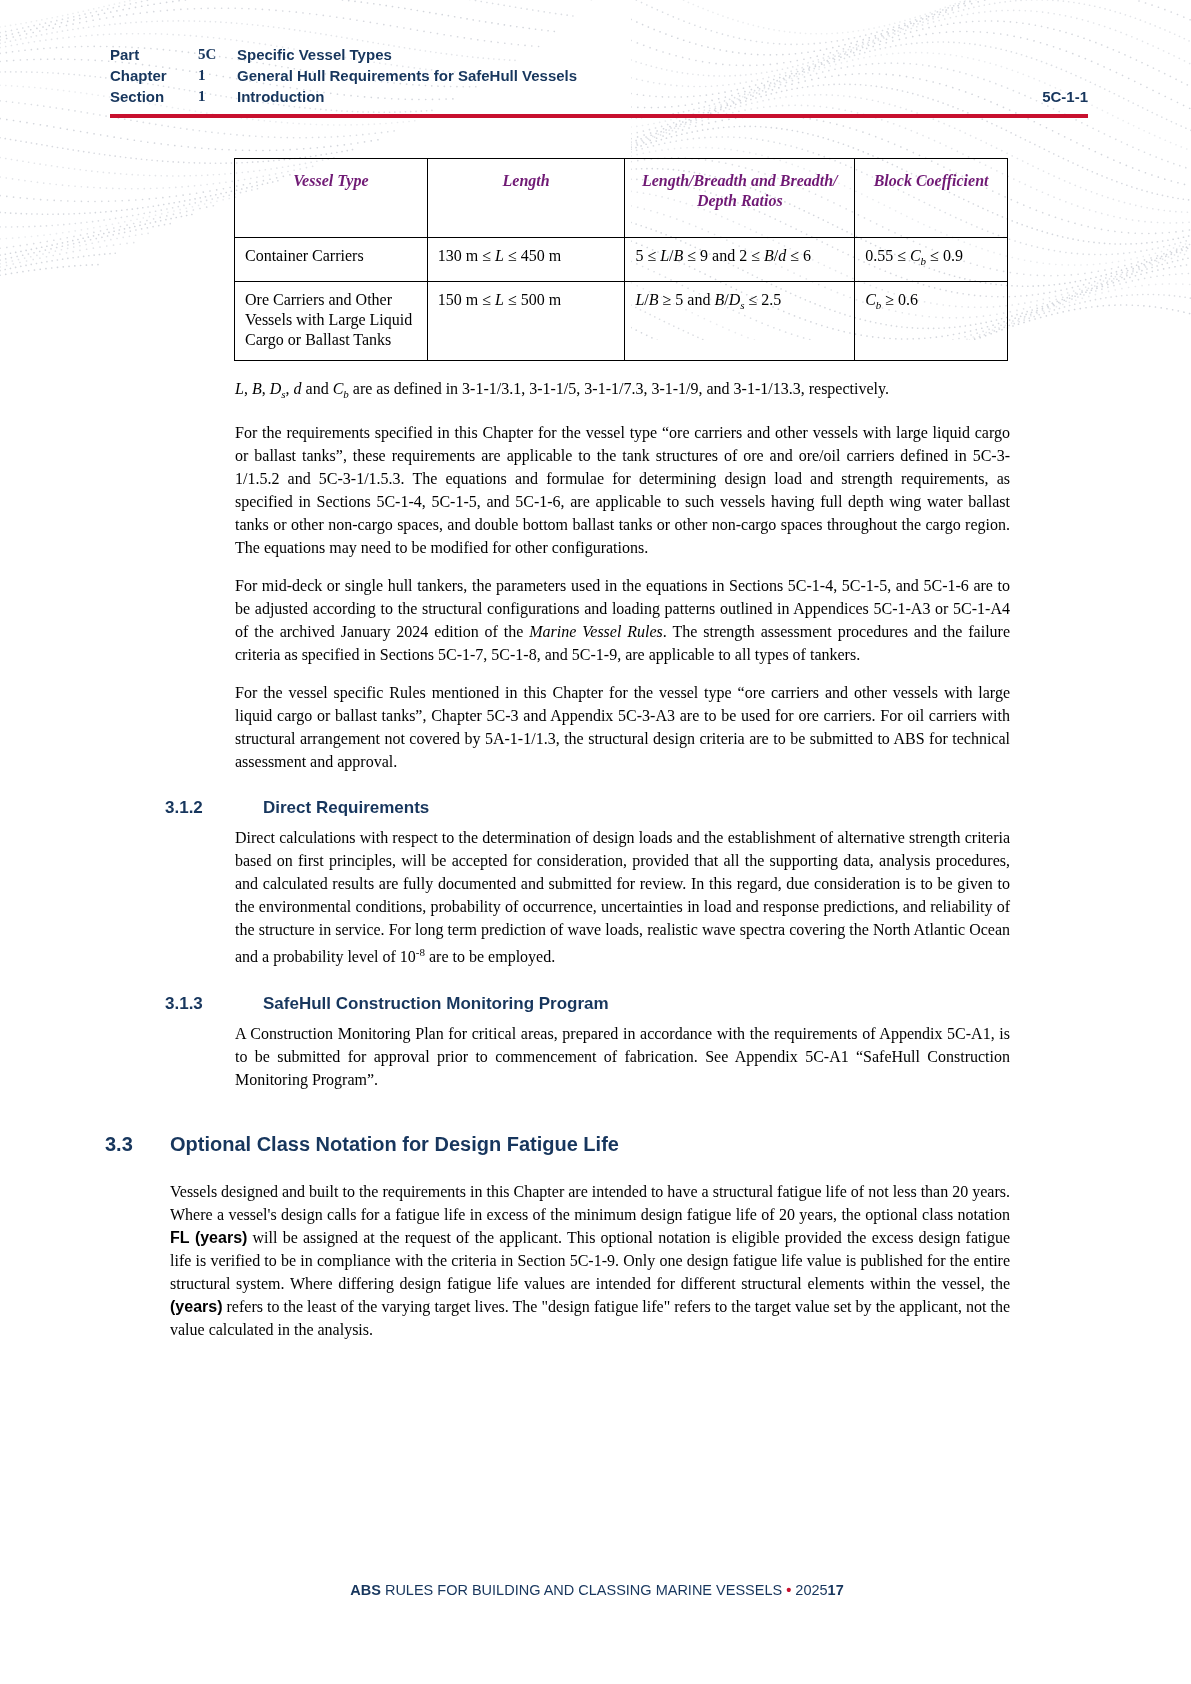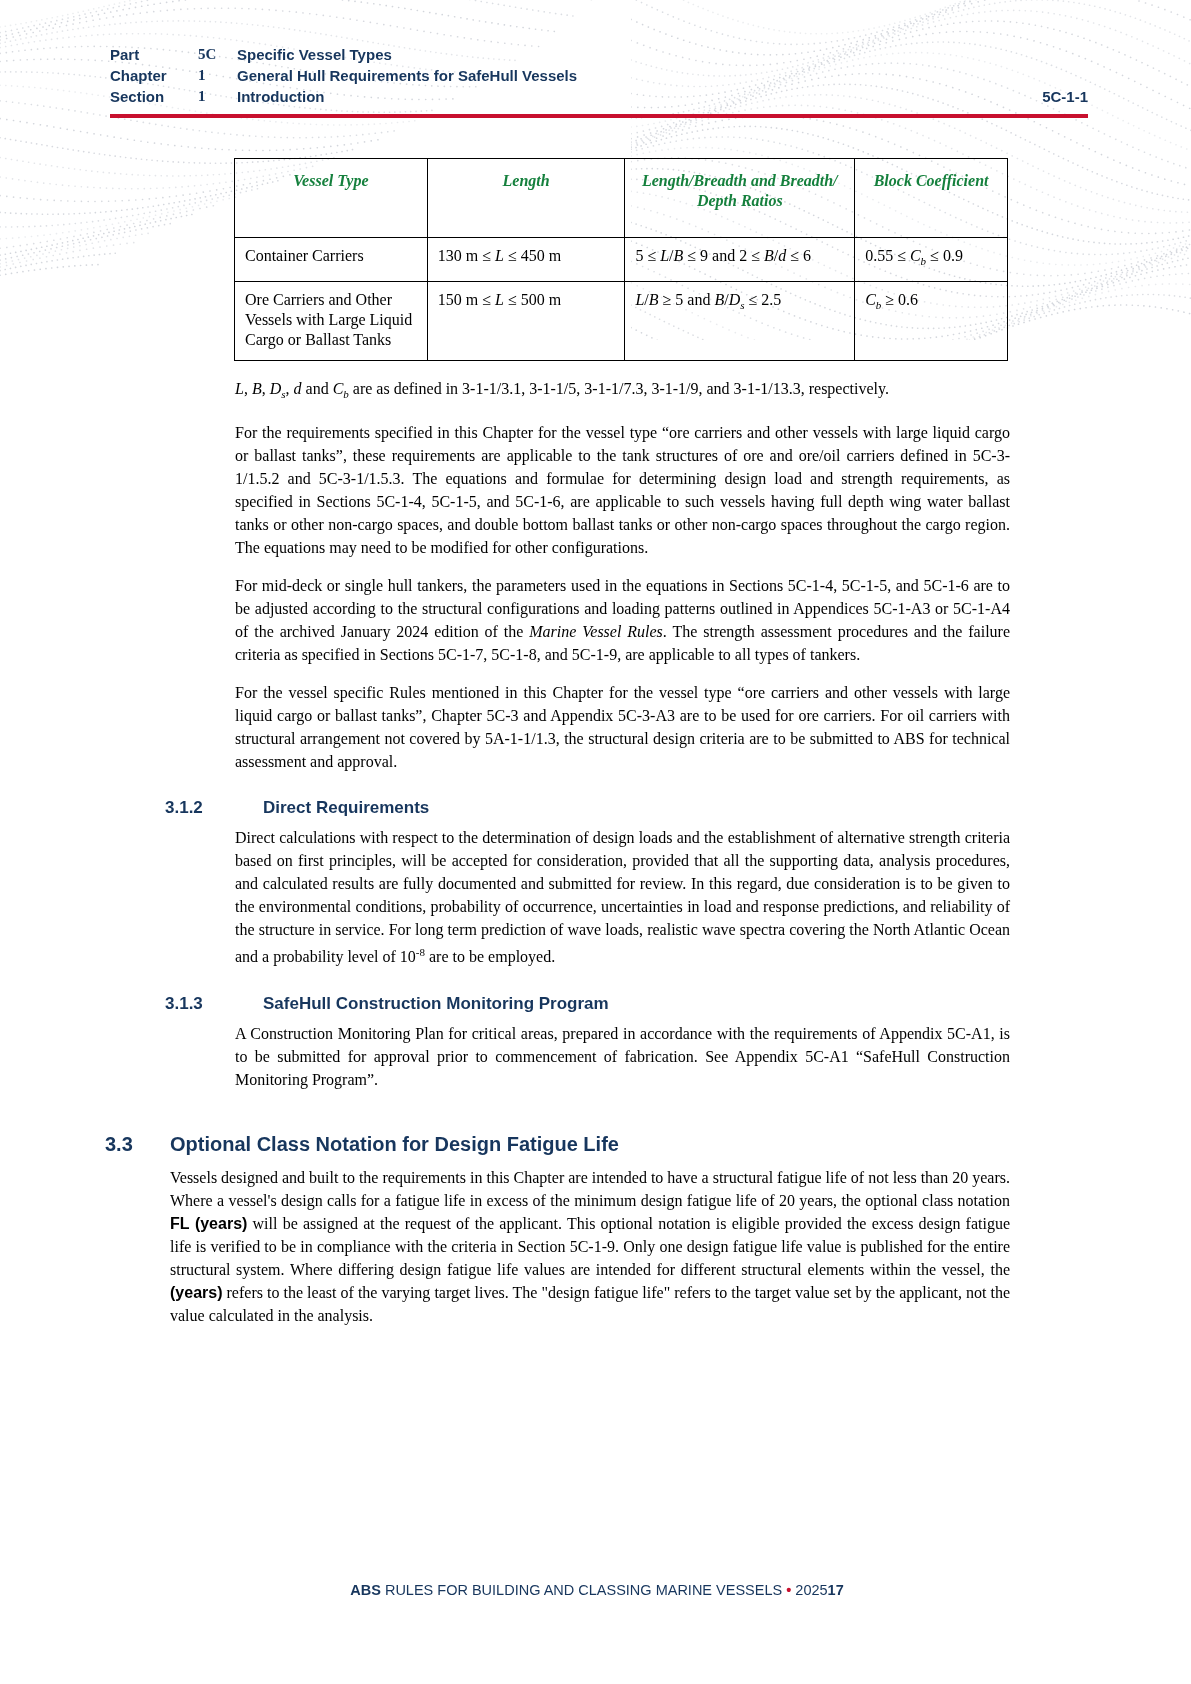--- a/index.html
+++ b/index.html
@@ -21,21 +21,21 @@
   .hlabel{width:88px;}
   .hnum{width:39px;font-family:Liberation Serif, serif;}
   .pageref{position:absolute;right:0;top:42px;}
   .rule{position:absolute;left:110px;top:114px;width:978px;height:4px;background:#C8102E;}
   
   .content{position:absolute;left:105px;top:152px;width:905px;}
   
   table.spec{border-collapse:collapse;margin:6px 0 16px 129px;width:774px;font-size:16px;line-height:20px;}
   .spec th,.spec td{border:1px solid #000;}
   .spec th{
-    color:#15803d;font-weight:bold;font-style:italic;text-align:center;
+    color:#701a75;font-weight:bold;font-style:italic;text-align:center;
     vertical-align:top;padding:12px 6px 26px;margin-left:43px;
   }
   .spec td{vertical-align:top;text-align:left;padding:8px 10px 10px;}
   .spec td.tall{}
   .spec i{font-style:italic;}
   .spec sub{font-size:11px;}
   
   p.body{
     margin:0 0 15px 130px;width:775px;text-align:justify;
     font-size:16px;line-height:23px;
@@ -44,21 +44,21 @@
   p.body sup{font-size:11px;}
   
   .h3sub{
     display:flex;margin:24px 0 7px 60px;
     font-family:"Liberation Sans",sans-serif;font-weight:bold;
     color:#17365D;font-size:17px;line-height:22px;gap:28px;
   }
   .h3sub .num{width:70px;flex:none;}
   
   .h3main{
-    display:flex;margin:40px 0 9px 0;
+    display:flex;margin:40px 0 23px 0;
     font-family:"Liberation Sans",sans-serif;font-weight:bold;
     color:#17365D;font-size:20px;line-height:26px;
   }
   .h3main .num{width:65px;flex:none;}
   p.p33{
     margin:0 0 15px 65px;width:840px;text-align:justify;
     font-size:16px;line-height:23px;
   }
   .bsans{font-family:"Liberation Sans",sans-serif;font-weight:bold;}
   

